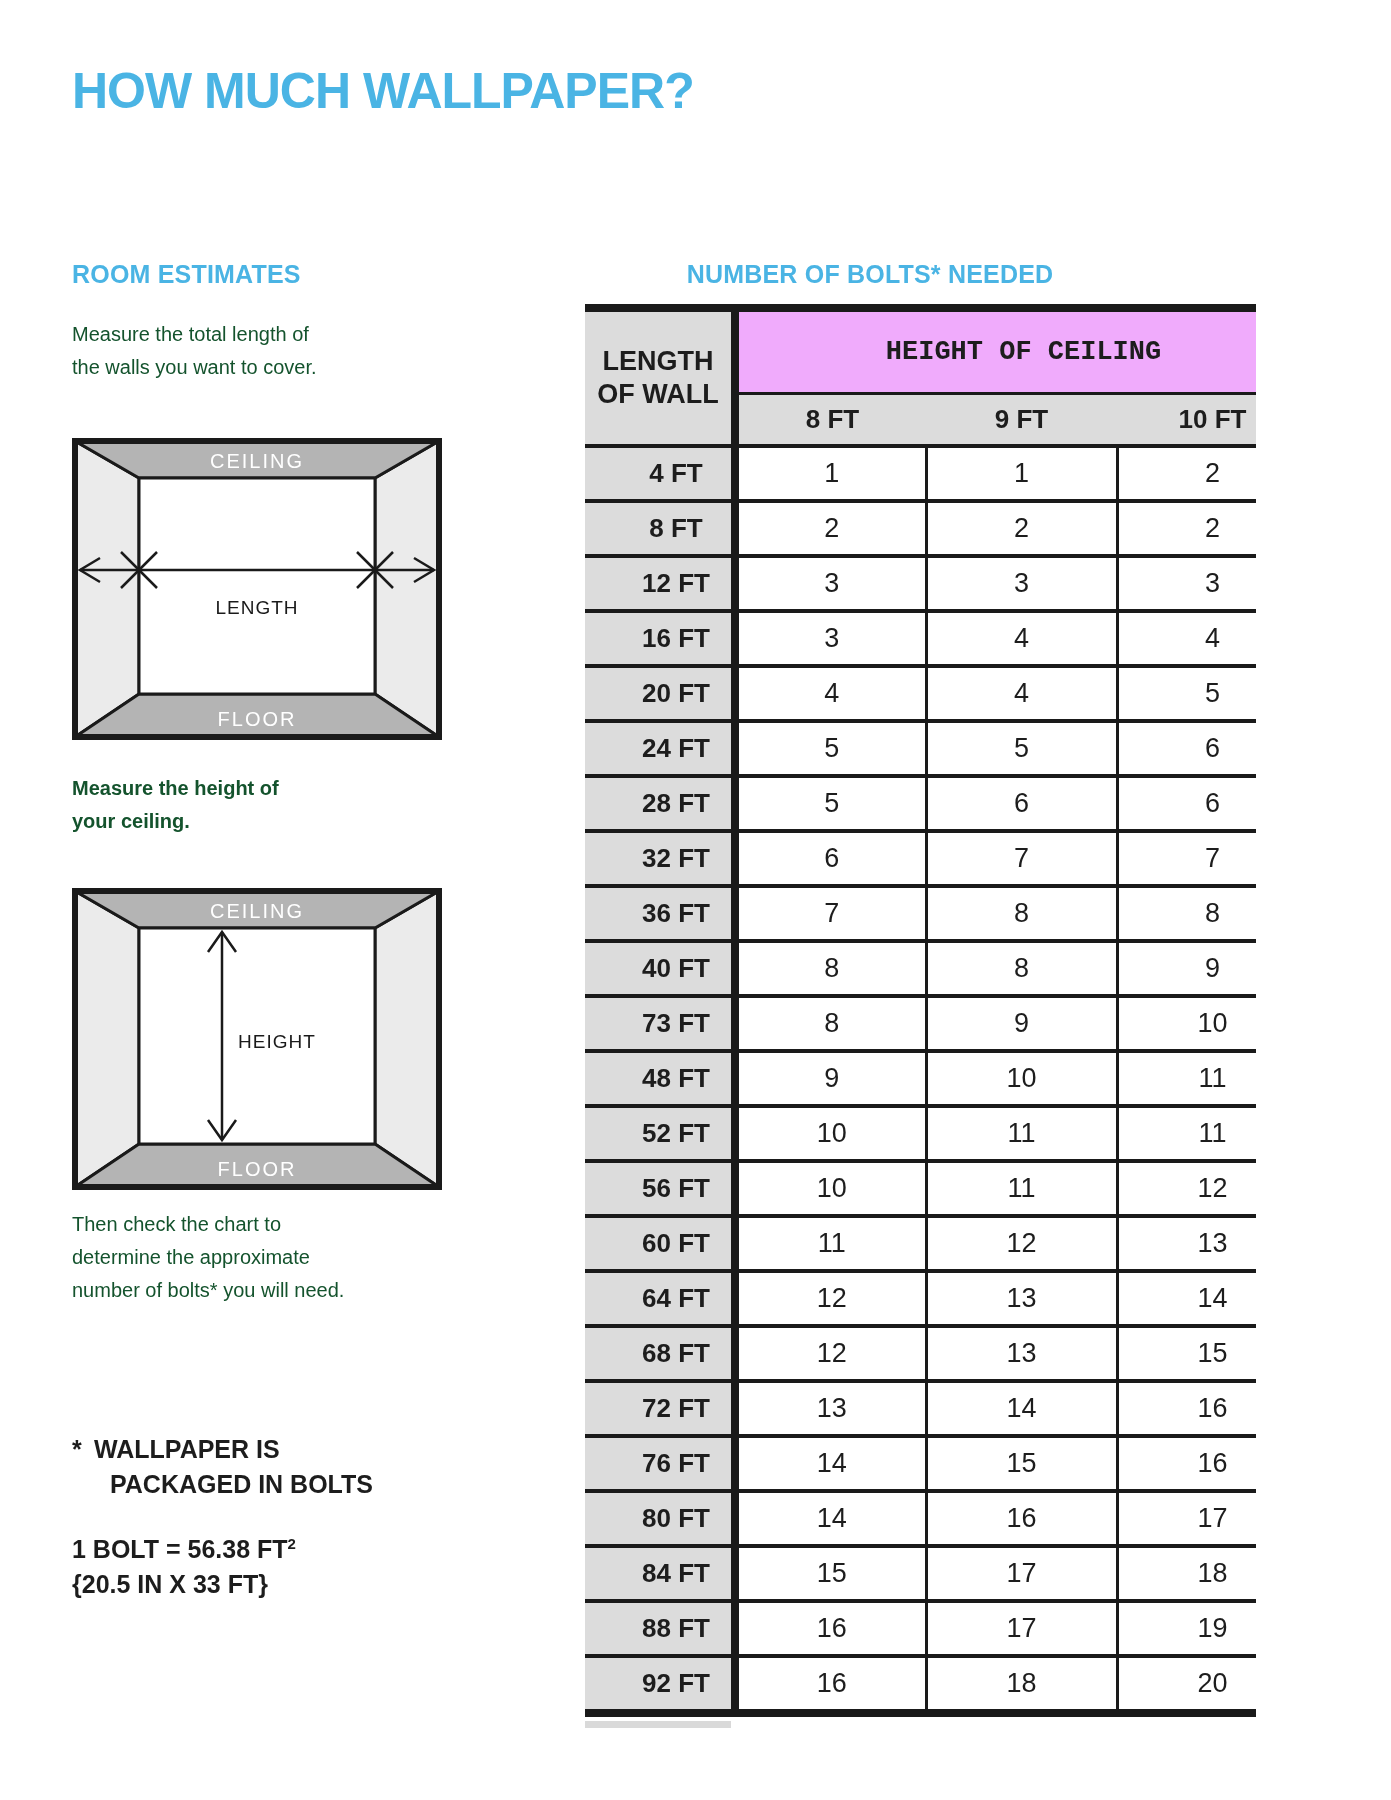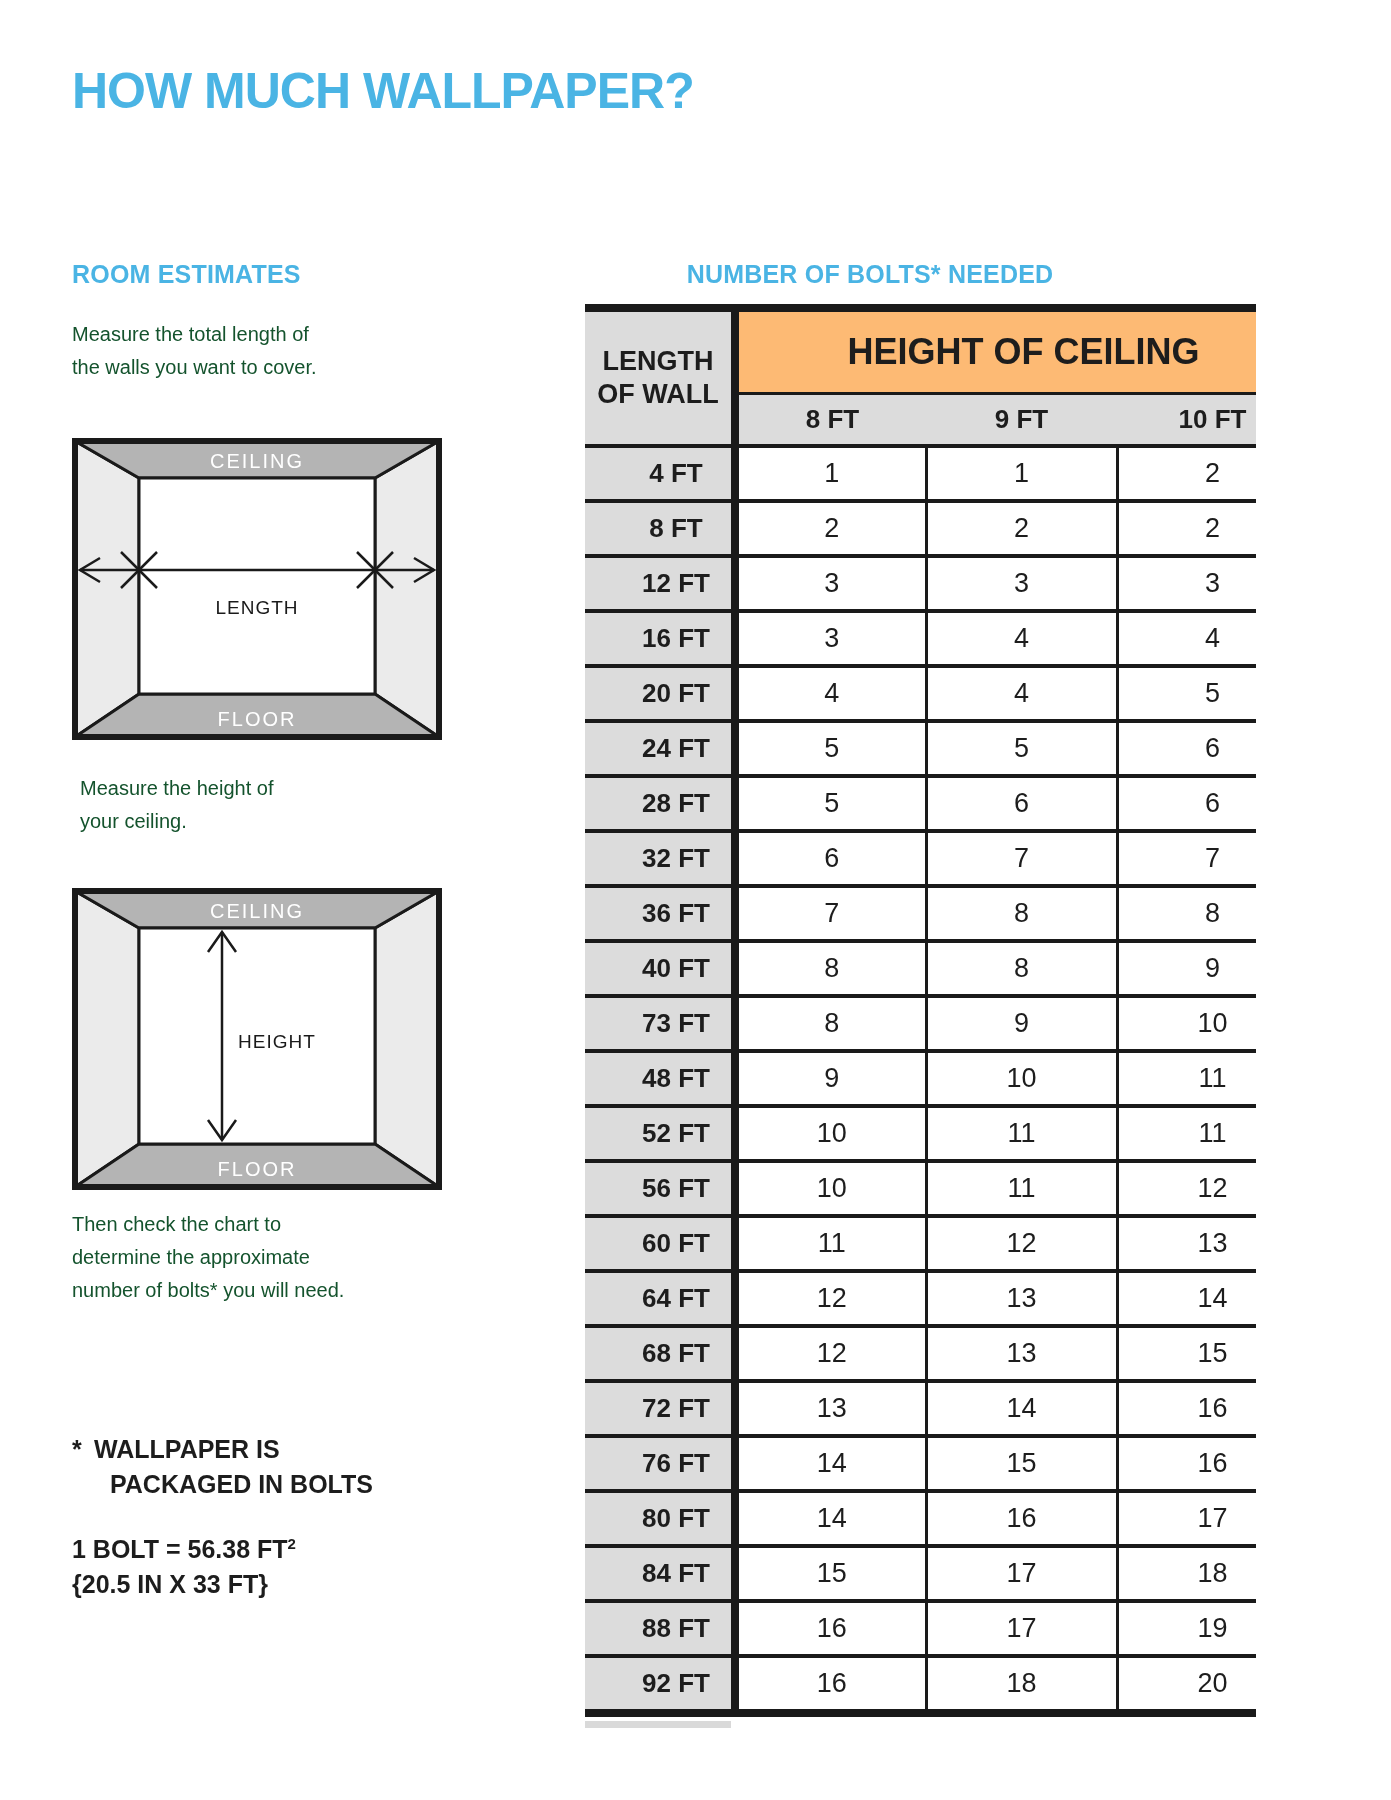--- a/index.html
+++ b/index.html
@@ -9,40 +9,40 @@
   .abs{position:absolute;}
 
   #title{left:72px;top:62px;font-size:50px;font-weight:bold;color:#4ab4e4;letter-spacing:-1px;}
 
   .section-heading{font-size:25px;font-weight:bold;color:#4ab4e4;letter-spacing:0.2px;}
   #room-heading{left:72px;top:260px;}
   #bolts-heading{left:870px;top:260px;transform:translateX(-50%);white-space:nowrap;}
 
   .para{font-size:20px;line-height:33px;color:#14532d;}
   #step1{left:72px;top:318px;}
-  #step2{left:80px;top:772px;}
+  #step2{left:72px;top:772px;font-weight:bold;}
   #step3{left:72px;top:1208px;}
 
   #diagram1{left:72px;top:438px;}
   #diagram2{left:72px;top:888px;}
 
   #footnote{left:72px;top:1432px;font-size:25px;font-weight:bold;line-height:35px;}
   #footnote .indent{margin-left:38px;}
   #footnote .ast{display:inline-block;width:22px;margin-left:0;}
   #bolt-info{left:72px;top:1526px;font-size:25px;font-weight:bold;line-height:35px;}
   #bolt-info sup{font-size:60%;vertical-align:super;}
 
   
   #bolt-table{left:585px;top:304px;width:723px;border-collapse:collapse;table-layout:fixed;
               border-top:8px solid #1a1a1a;border-bottom:8px solid #1a1a1a;}
   #bolt-table th,#bolt-table td{padding:0;text-align:center;vertical-align:middle;}
   #bolt-table th.rowhead{background:#dcdcdc;border-right:8px solid #1a1a1a;border-bottom:4px solid #1a1a1a;
                          font-size:27px;font-weight:bold;line-height:33px;}
-  #bolt-table th.group{background:#fdba74;border-bottom:3px solid #1a1a1a;height:80px;
-                       font-size:36px;font-weight:bold;}
+  #bolt-table th.group{background:#f0abfc;border-bottom:3px solid #1a1a1a;height:80px;
+                       font-size:27px;font-weight:bold;font-family:Liberation Mono, monospace;}
   #bolt-table th.sub{background:#dcdcdc;border-bottom:4px solid #1a1a1a;height:49px;
                      font-size:26px;font-weight:bold;}
   #bolt-table th.rowlabel{background:#dcdcdc;border-right:8px solid #1a1a1a;border-bottom:4px solid #1a1a1a;
                           height:51px;font-size:26px;font-weight:bold;padding-left:36px;}
   #bolt-table td{background:#ffffff;border-left:3px solid #1a1a1a;border-right:3px solid #1a1a1a;
                  border-bottom:4px solid #1a1a1a;height:51px;font-size:27px;font-weight:normal;}
   #bolt-table td:nth-child(2){border-left:none;}
   #gray-sliver{left:585px;top:1721px;width:146px;height:7px;background:#d9d9d9;}
 
   svg text{font-family:"Liberation Sans",sans-serif;}

